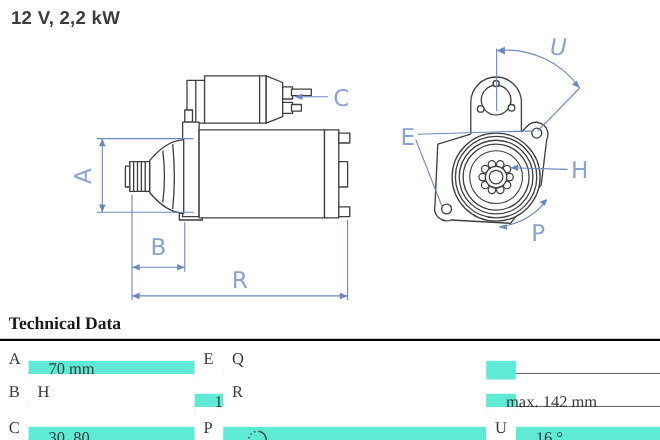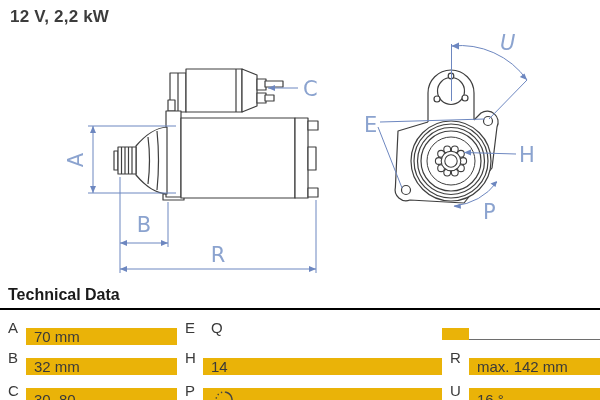--- a/index.html
+++ b/index.html
@@ -3,29 +3,29 @@
 <meta charset="utf-8">
 <style>
   html,body{margin:0;padding:0;background:#fff;}
   #stage{position:relative;width:600px;height:400px;background:#ffffff;overflow:hidden;
          font-family:"Liberation Sans",sans-serif;}
   .title{position:absolute;left:10px;top:7px;font-size:17px;font-weight:700;color:#3c3c3c;
          letter-spacing:.2px;}
   #diagram{position:absolute;left:0;top:0;}
 
   
-  .tech{position:absolute;left:0;top:284px;width:600px;}
+  .tech{position:absolute;left:0;top:284px;width:600px;font-family:Liberation Serif, serif;}
   .tech-heading{font-size:16px;font-weight:700;color:#1a1a1a;padding:2px 0 4px 8px;
                 border-bottom:2px solid #000;}
   .trow{display:grid;grid-template-columns:26px 151px 26px 239px 27px 131px;height:29px;}
   .trow + .trow{border-top:1px solid #6e6e6e;}
   .trow:last-child{border-bottom:1px solid #6e6e6e;}
   .kcell{background:#ffffff;display:flex;align-items:center;padding-left:8px;
          font-size:15px;color:#3a3a3a;}
-  .vcell{background:#eab308;display:flex;align-items:center;padding-left:8px;
+  .vcell{background:#5eead4;display:flex;align-items:center;padding-left:18px;
          font-size:15px;color:#3a3a3a;white-space:nowrap;margin-top:18px;}
   .rot-icon{display:inline-block;margin-left:2px;}
 
   
   .dim-label{font-family:"DejaVu Sans",sans-serif;font-size:21px;fill:#8ba3cf;}
   .dim-label.it{font-style:italic;}
 </style>
 </head>
 <body>
 
@@ -171,21 +171,20 @@
     <div class="trow">
       <div class="kcell">A</div>
       <div class="vcell">70 mm</div>
       <div class="kcell">E</div>
       <div class="kcell">Q</div>
       <div class="vcell"></div>
     </div>
 
     <div class="trow">
       <div class="kcell">B</div>
-      <div class="vcell">32 mm</div>
       <div class="kcell">H</div>
       <div class="vcell">14</div>
       <div class="kcell">R</div>
       <div class="vcell">max. 142 mm</div>
     </div>
 
     <div class="trow">
       <div class="kcell">C</div>
       <div class="vcell">30, 80</div>
       <div class="kcell">P</div>

